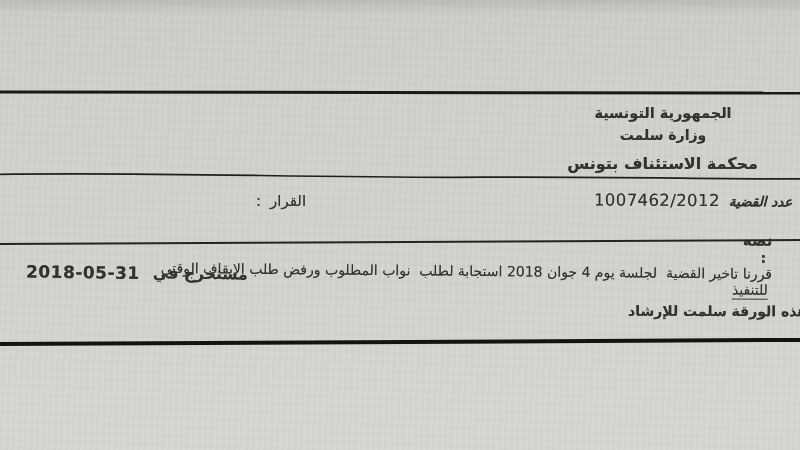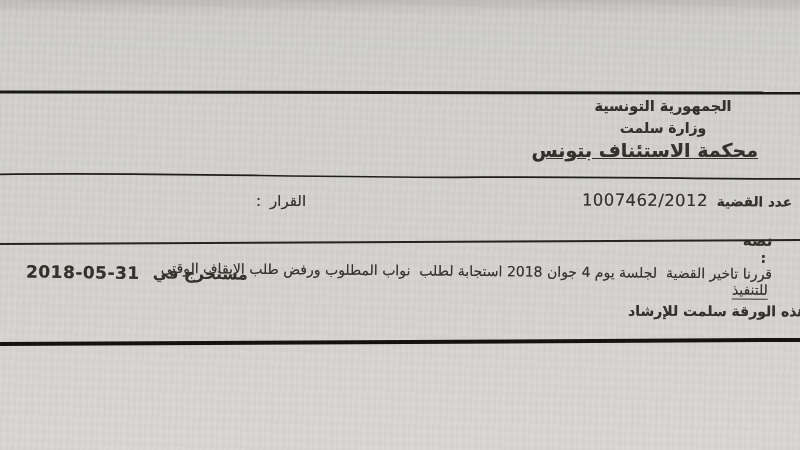--- a/index.html
+++ b/index.html
@@ -26,34 +26,34 @@
 
   
   .rule{position:absolute;left:0;width:102%;margin-left:-1%;}
   .rule-thick-top{top:91px;height:3.4px;background:#1a1915;transform:rotate(0.08deg);}
   .rule-wavy{top:170px;height:14px;}
   .rule-thin-2{top:241px;height:1.6px;background:#26241f;transform:rotate(-0.28deg);}
   .rule-thick-bottom{top:340px;height:4.2px;background:#141310;transform:rotate(-0.3deg);}
 
   
   .header{
-    position:absolute;top:95px;right:42px;width:190px;
+    position:absolute;top:102px;right:42px;width:190px;
     text-align:center;font-weight:700;
   }
   .header .h-line1{font-size:14.5px;line-height:23px;}
   .header .h-line2{font-size:14px;line-height:21px;}
-  .header .h-line3{font-size:19px;line-height:22px;white-space:nowrap;text-decoration:underline;}
+  .header .h-line3{font-size:16px;line-height:22px;margin-top:7px;white-space:nowrap;}
 
   
   .case-number{
     position:absolute;top:191px;right:8px;
     display:flex;align-items:center;gap:9px;white-space:nowrap;
     transform:rotate(0.3deg);
   }
-  .case-number .lbl{font-size:13.5px;font-weight:700;}
+  .case-number .lbl{font-size:13.5px;font-weight:700;font-style:italic;}
   .case-number .val{font-size:16.5px;letter-spacing:0.4px;}
   .decision{
     position:absolute;top:192px;left:256px;
     display:flex;align-items:center;gap:9px;white-space:nowrap;
     font-size:15px;
   }
   .decision .lbl{font-weight:400;}
 
   
   .ruling-line{

